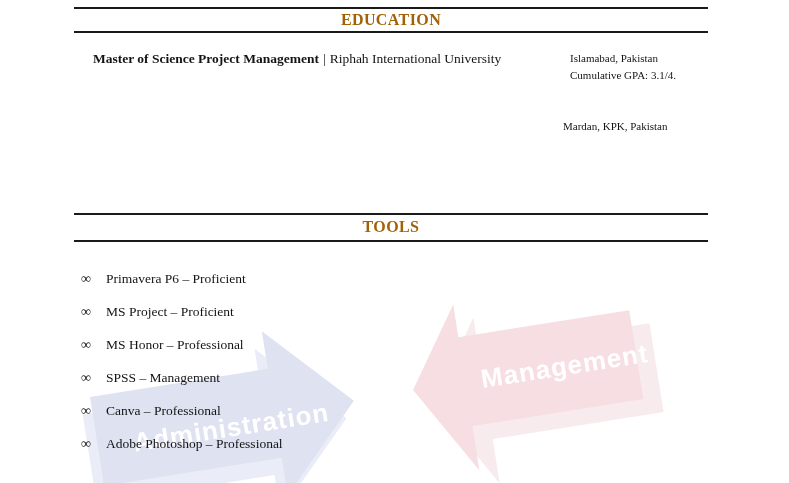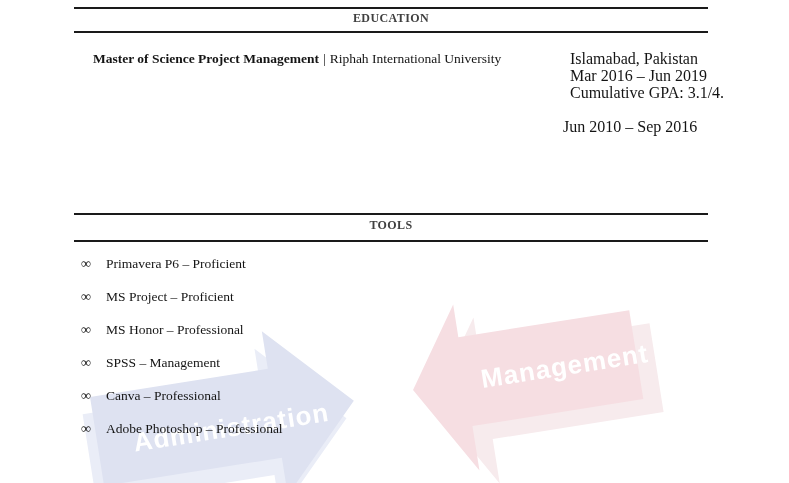--- a/index.html
+++ b/index.html
@@ -11,36 +11,36 @@
     font-family:"Liberation Serif","DejaVu Serif",serif;
     color:#141414;
   }
   .rule{
     position:absolute;left:74px;width:634px;height:1.7px;
     background:#1a1a1a;
   }
   .section-heading{
     position:absolute;left:74px;width:634px;
     text-align:center;
-    font-weight:bold;font-size:12px;letter-spacing:0.4px;color:#404040;
+    font-weight:bold;font-size:16px;letter-spacing:0.4px;color:#a16207;
   }
   .edu-row{position:absolute;left:12px;top:0;width:789px;height:60px;padding-left:20px;}
   .edu-left{
     position:absolute;left:81px;top:0;
     font-size:13.5px;line-height:17px;white-space:nowrap;
   }
   .edu-left .b{font-weight:bold;}
   .edu-left .sep{margin:0 4px;}
   .edu-right{
     position:absolute;top:0;
-    font-size:16px;line-height:17px;white-space:nowrap;
+    font-size:11px;line-height:17px;white-space:nowrap;
   }
   .tool-row{
     position:absolute;left:81px;height:17px;
-    font-size:13.5px;line-height:17px;white-space:nowrap;
+    font-size:13.5px;line-height:17px;white-space:nowrap;margin-top:15px;
   }
   .tool-row .bullet{
     display:inline-block;width:25px;font-size:14px;
   }
   #watermarks{position:absolute;left:0;top:0;z-index:0;}
   .content{position:relative;z-index:2;}
   .wm-label{
     font-family:"Liberation Sans","DejaVu Sans",sans-serif;
     font-weight:bold;font-size:26px;letter-spacing:1px;
   }
@@ -70,28 +70,27 @@
     <div class="rule" style="top:7px"></div>
     <div class="section-heading" style="top:11px">EDUCATION</div>
     <div class="rule" style="top:31px"></div>
 
     <div class="edu-row" style="top:50px">
       <div class="edu-left">
         <span class="b">Master of Science Project Management</span><span class="sep">|</span><span>Riphah International University</span>
       </div>
       <div class="edu-right" style="left:558px">
         <div>Islamabad, Pakistan</div>
-        <div>Mar 2016 – Jun 2019</div>
         <div>Cumulative GPA: 3.1/4.</div>
       </div>
     </div>
 
     <div class="edu-row" style="top:118px">
       <div class="edu-right" style="left:551px">
-        <div>Jun 2010 – Sep 2016</div>
+        <div>Mardan, KPK, Pakistan</div>
       </div>
     </div>
 
     <div class="rule" style="top:213px"></div>
     <div class="section-heading" style="top:218px">TOOLS</div>
     <div class="rule" style="top:240px"></div>
 
     <div class="tool-row" style="top:255px">
       <span class="bullet">∞</span><span>Primavera P6 – Proficient</span>
     </div>

